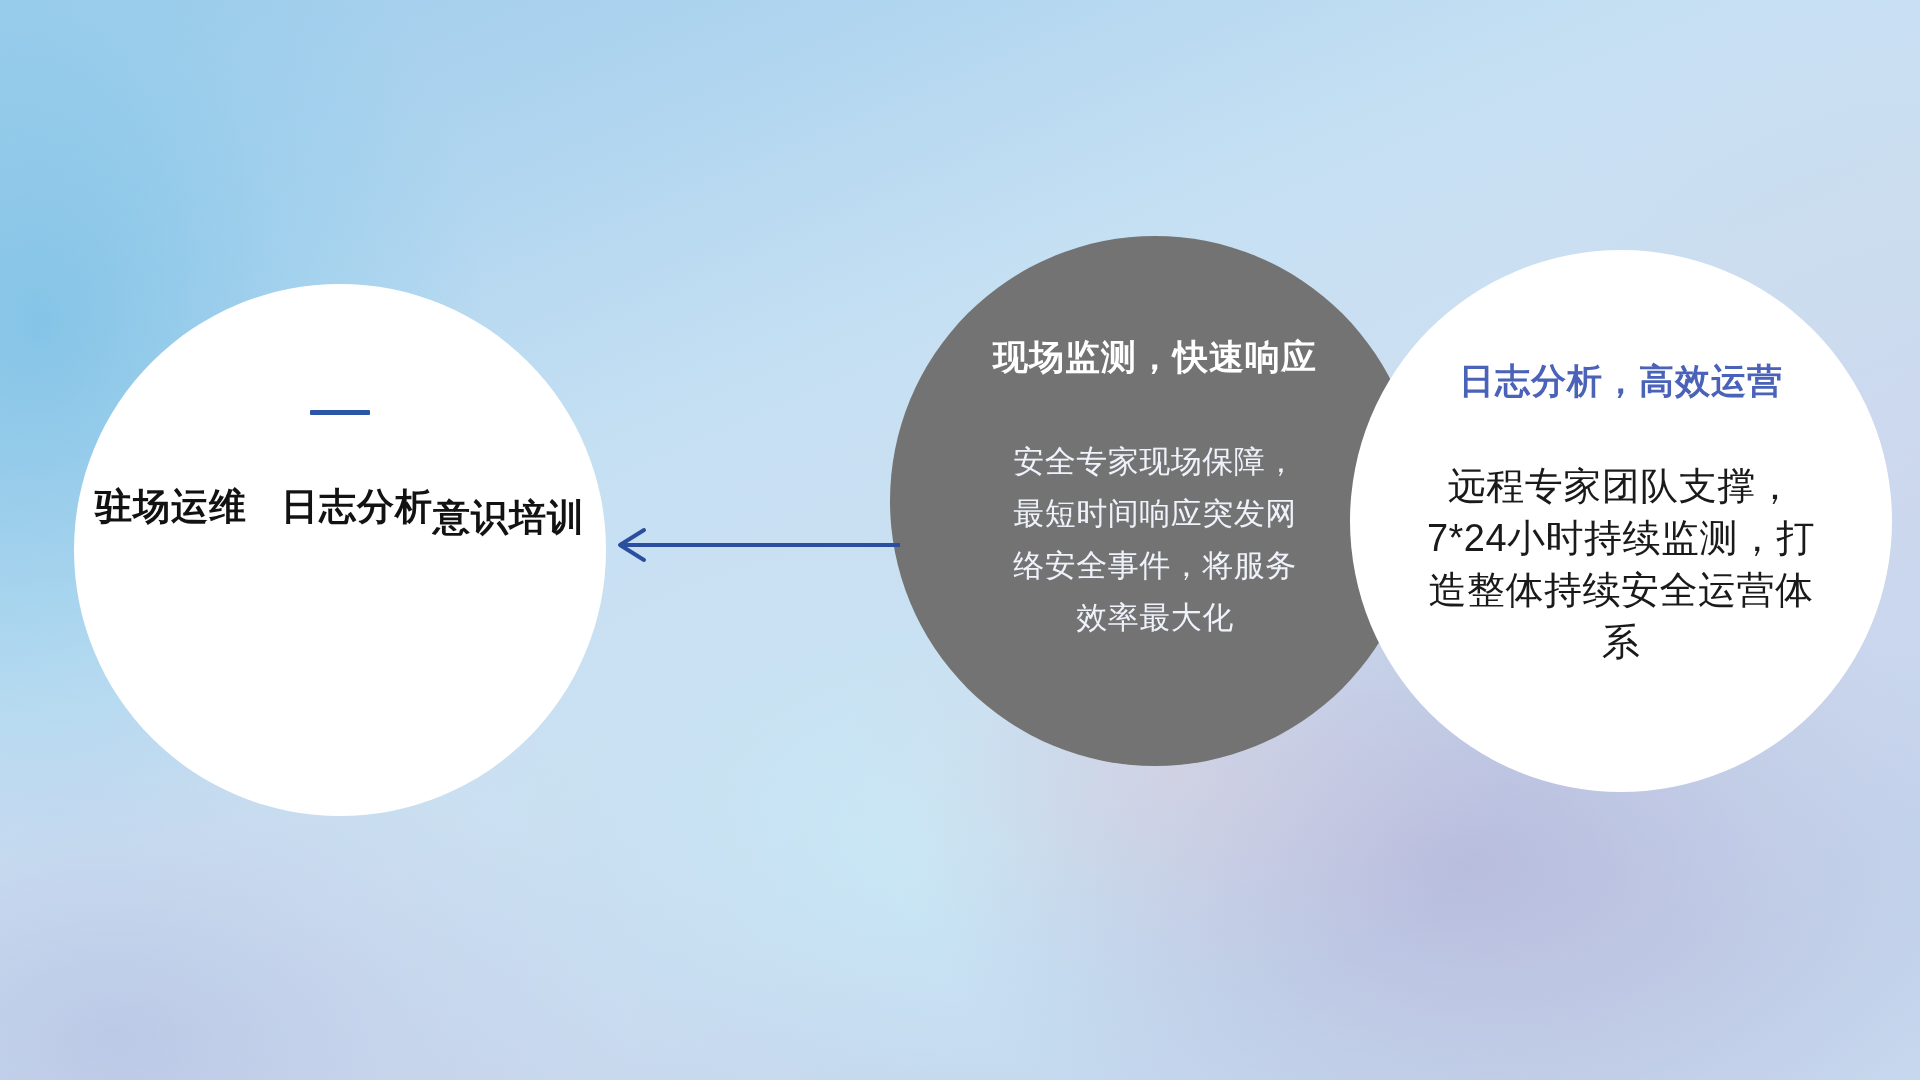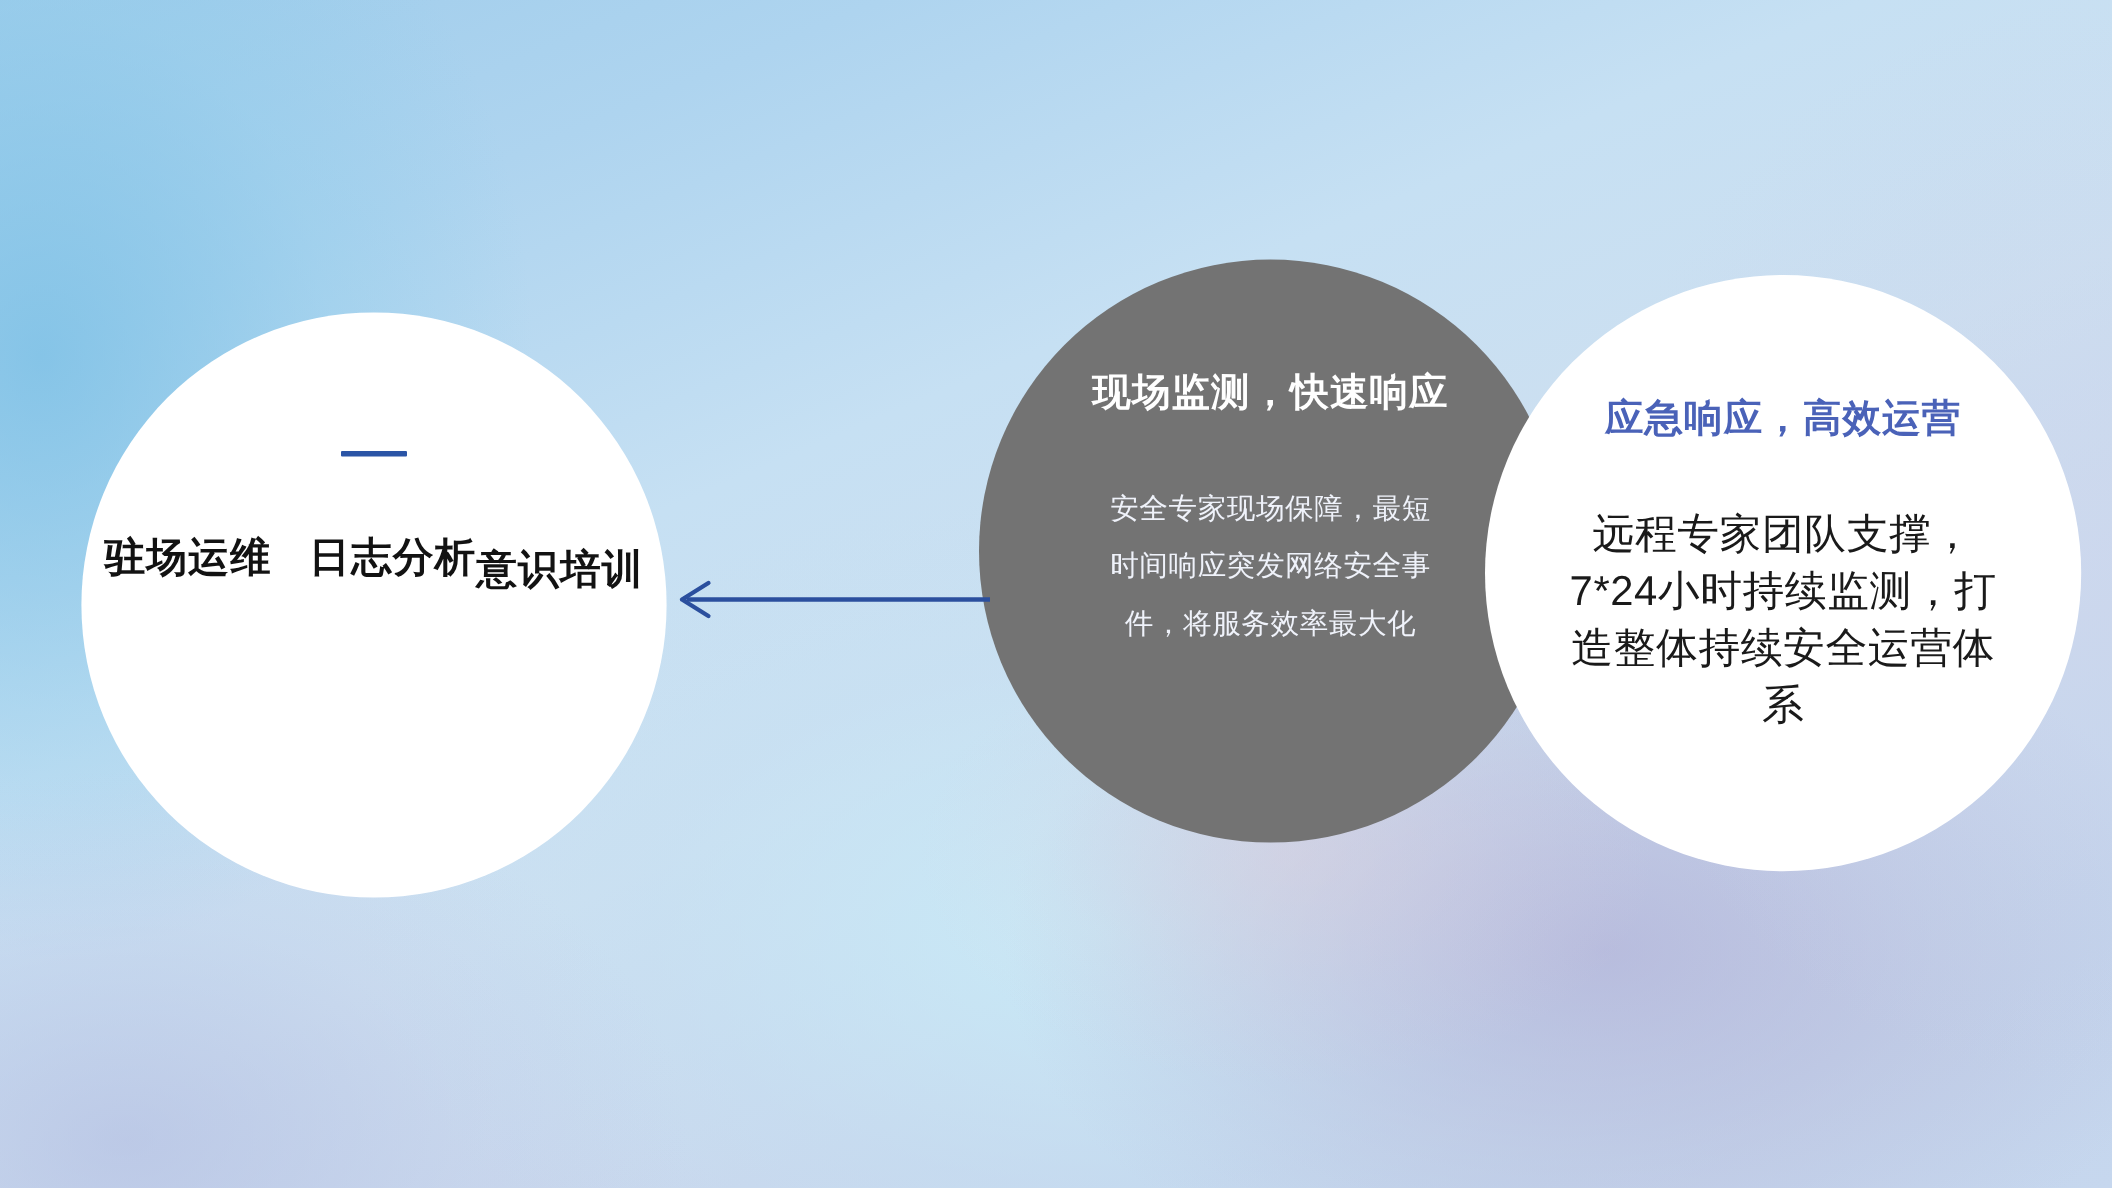--- a/index.html
+++ b/index.html
@@ -159,21 +159,21 @@
   .mid-title {
     color: #ffffff;
     font-size: 35px;
     font-weight: 700;
     letter-spacing: 1px;
     white-space: nowrap;
     line-height: 1.2;
   }
   .mid-body {
     color: #eff2fa;
-    font-size: 26px;
+    font-size: 31px;
     font-weight: 400;
     line-height: 52px;
     text-align: center;
     width: 310px;
     margin-top: 58px;
     letter-spacing: 0.5px;
   }
 
   
   #right-inner {
@@ -240,21 +240,21 @@
 
   <div class="circle" id="circle-middle">
     <div id="middle-inner">
       <div class="mid-title">现场监测，快速响应</div>
       <div class="mid-body">安全专家现场保障，最短时间响应突发网络安全事件，将服务效率最大化</div>
     </div>
   </div>
 
   <div class="circle" id="circle-right">
     <div id="right-inner">
-      <div class="right-title">应急响应，高效运营</div>
+      <div class="right-title">日志分析，高效运营</div>
       <div class="right-body">远程专家团队支撑，7*24小时持续监测，打造整体持续安全运营体系</div>
     </div>
   </div>
 
   <svg id="arrow-connector" viewBox="0 0 300 60">
     <line x1="300" y1="30" x2="24" y2="30" stroke="#2B4F9E" stroke-width="4"></line>
     <polyline points="44,15 20,30 44,45" fill="none" stroke="#2B4F9E" stroke-width="4" stroke-linecap="round" stroke-linejoin="round"></polyline>
   </svg>
 
 </div>

